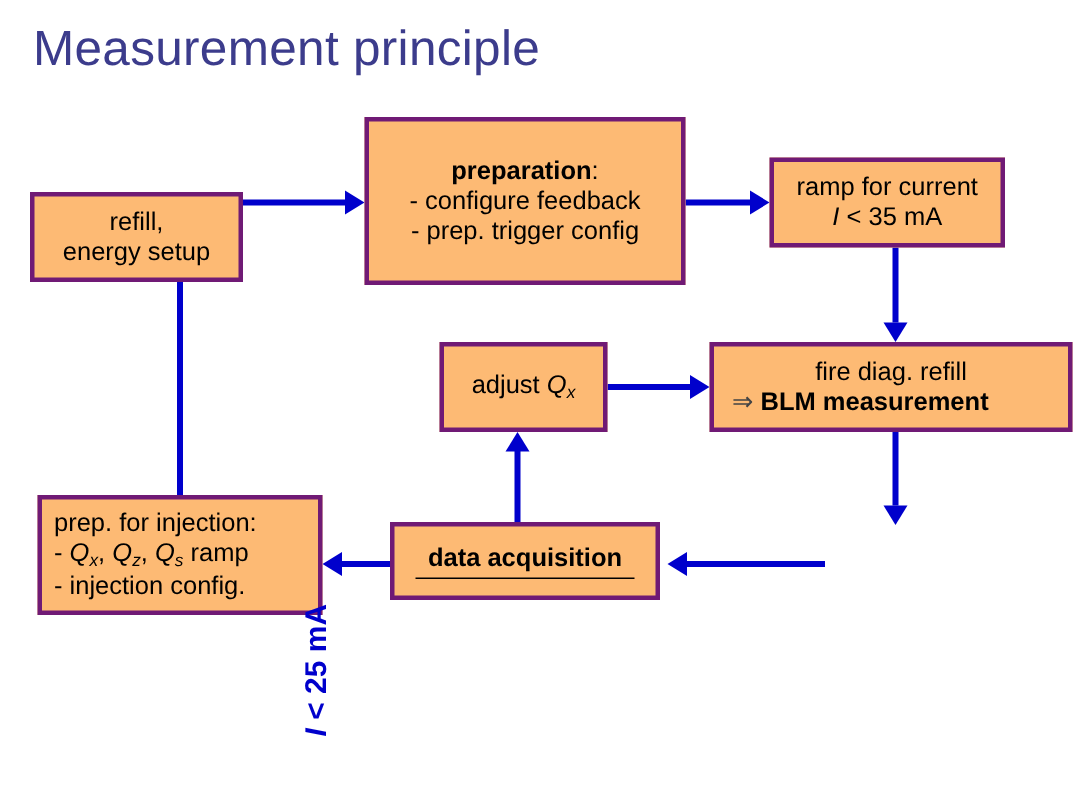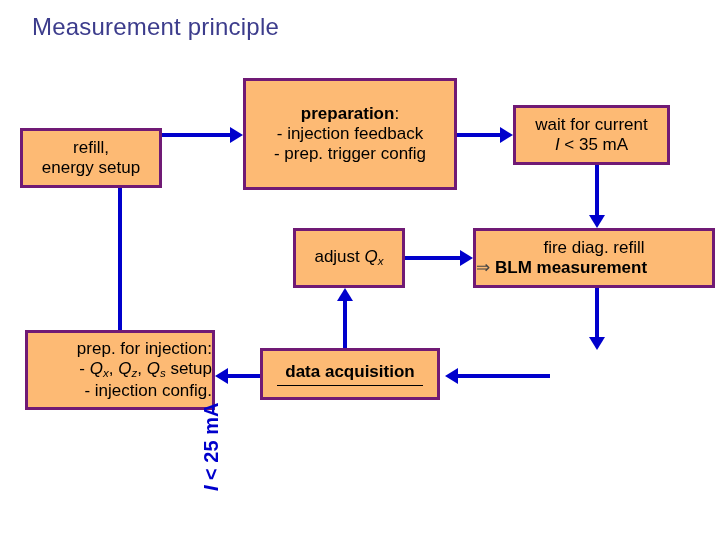--- a/index.html
+++ b/index.html
@@ -12,25 +12,24 @@
     width: 720px;
     height: 540px;
     background: #ffffff;
     font-family: "Liberation Sans", sans-serif;
     overflow: hidden;
   }
   #title {
     position: absolute;
     left: 22px;
     top: 13px;
-    font-size: 24px;
+    font-size: 33px;
     color: #3c3c8c;
     letter-spacing: 0.2px;
     white-space: nowrap;
-    margin-left: 10px;
   }
   .box {
     position: absolute;
     box-sizing: border-box;
     border: 3px solid #701a75;
     background: #fdba74;
     color: #000000;
     display: flex;
     flex-direction: column;
     align-items: center;
@@ -109,55 +108,55 @@
 
   <div class="box" style="left:20px; top:105px; width:142px; height:60px;margin-top:23px;">
     <div class="ln">refill,</div>
     <div class="ln">energy setup</div>
   </div>
 
   <div class="box" style="left:243px; top:78px; width:214px; height:112px;">
     <div class="ln">
       <span class="bold">preparation</span><span>:</span>
     </div>
-    <div class="ln">- injection feedback</div>
+    <div class="ln">- configure feedback</div>
     <div class="ln">- prep. trigger config</div>
   </div>
 
   <div class="box" style="left:513px; top:105px; width:157px; height:60px;">
-    <div class="ln">wait for current</div>
+    <div class="ln">ramp for current</div>
     <div class="ln">
       <span class="ital">I</span><span> &lt; 35 mA</span>
     </div>
   </div>
 
   <div class="box" style="left:293px; top:228px; width:112px; height:60px;">
     <div class="ln">
       <span>adjust </span><span class="ital">Q</span><span class="sub">x</span>
     </div>
   </div>
 
   <div class="box" style="left:473px; top:228px; width:242px; height:60px;">
     <div class="ln">fire diag. refill</div>
-    <div class="ln left" style="padding-left:0;">
+    <div class="ln left" style="padding-left:12px;">
       <span style="color:#444;">⇒</span>
       <span class="bold">BLM measurement</span>
     </div>
   </div>
 
 
   <div class="box" style="left:260px; top:348px; width:180px; height:52px;text-align:right;">
     <div class="ln bold">data acquisition</div>
     <div class="ul-line"></div>
   </div>
 
-  <div class="box" style="left:25px; top:330px; width:190px; height:80px; align-items:flex-end; padding-left:20px;">
+  <div class="box" style="left:25px; top:330px; width:190px; height:80px; align-items:flex-start; padding-left:8px;">
     <div class="ln">prep. for injection:</div>
     <div class="ln">
-      <span>- </span><span class="ital">Q</span><span class="sub">x</span><span>, </span><span class="ital">Q</span><span class="sub">z</span><span>, </span><span class="ital">Q</span><span class="sub">s</span><span> setup</span>
+      <span>- </span><span class="ital">Q</span><span class="sub">x</span><span>, </span><span class="ital">Q</span><span class="sub">z</span><span>, </span><span class="ital">Q</span><span class="sub">s</span><span> ramp</span>
     </div>
     <div class="ln">- injection config.</div>
   </div>
 
   <div class="arrow-h" style="left:162px; top:133px; width:68px;"></div>
   <div class="head right" style="left:230px; top:127px;"></div>
 
   <div class="arrow-h" style="left:457px; top:133px; width:43px;"></div>
   <div class="head right" style="left:500px; top:127px;"></div>
 

